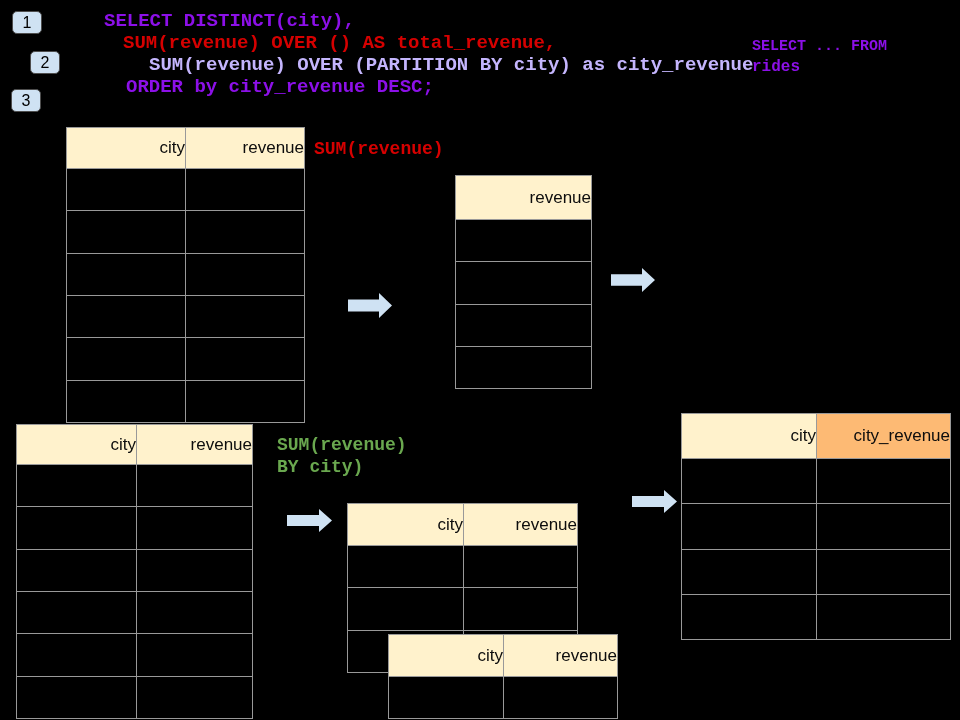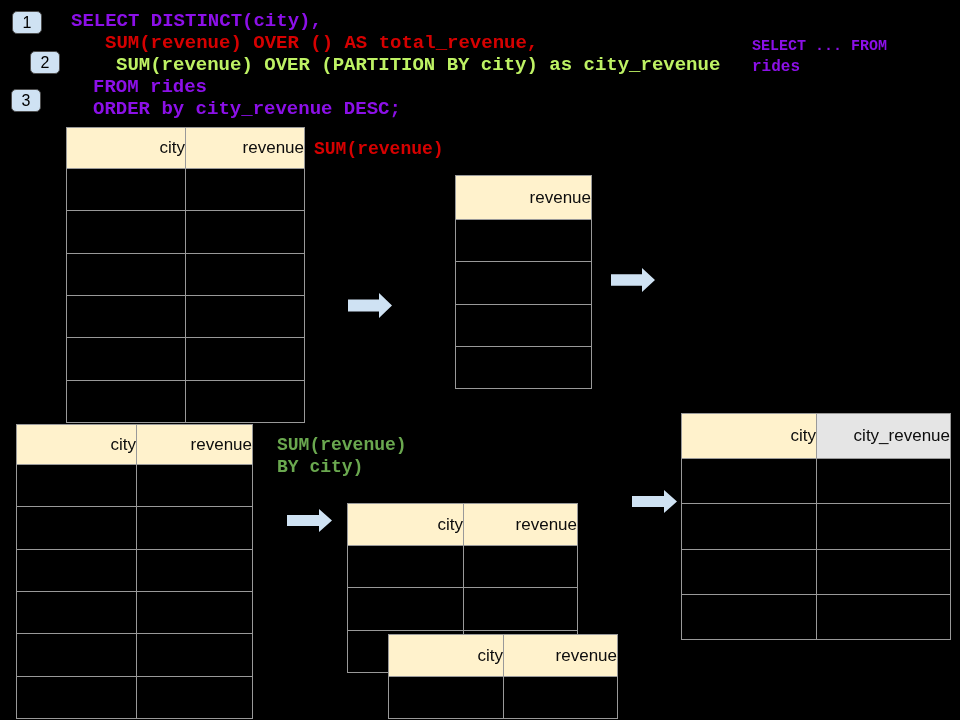--- a/index.html
+++ b/index.html
@@ -50,25 +50,24 @@
   }
   .arrow { position: absolute; }
 </style>
 </head>
 <body>
 
 <div class="stage" id="stage" style="background: rgb(0, 0, 0);">
     <div class="badge" style="left: 12px; top: 11px; width: 30px; height: 23px; background: rgb(207, 226, 243);">1</div>
     <div class="badge" style="left: 30px; top: 51px; width: 30px; height: 23px; background: rgb(207, 226, 243);">2</div>
     <div class="badge" style="left: 11px; top: 89px; width: 30px; height: 23px; background: rgb(207, 226, 243);">3</div>
-    <div class="code-block" style="left: 71px; top: 10px;">
+    <div class="code-block" style="left: 104px; top: 10px;">
       <div class="code-line" style="margin-left: 0px; color: rgb(140, 16, 232); font-size: 19px; line-height: 22px;">SELECT DISTINCT(city),</div>
-      <div class="code-line" style="margin-left: 34px; color: rgb(214, 0, 0); font-size: 19px; line-height: 22px;">SUM(revenue) OVER () AS total_revenue,</div>
-      <div class="code-line" style="margin-left: 45px; color: #bef264; font-size: 19px; line-height: 22px;">SUM(revenue) OVER (PARTITION BY city) as city_revenue</div>
-      <div class="code-line" style="margin-left: 22px; color: rgb(140, 16, 232); font-size: 19px; line-height: 22px;">FROM rides</div>
+      <div class="code-line" style="margin-left: 19px; color: rgb(214, 0, 0); font-size: 19px; line-height: 22px;">SUM(revenue) OVER () AS total_revenue,</div>
+      <div class="code-line" style="margin-left: 45px; color: #c4b5fd; font-size: 19px; line-height: 22px;">SUM(revenue) OVER (PARTITION BY city) as city_revenue</div>
       <div class="code-line" style="margin-left: 22px; color: rgb(140, 16, 232); font-size: 19px; line-height: 22px;">ORDER by city_revenue DESC;</div>
     </div>
     <div class="side-note" style="left: 752px; top: 36px;">
       <div class="code-line" style="color: rgb(140, 16, 232); font-size: 15px; line-height: 21px;">SELECT ... FROM</div>
       <div class="code-line" style="color: rgb(140, 16, 232); font-size: 16px; line-height: 21px;">rides</div>
     </div>
     <div class="free-label" style="left: 314px; top: 138px;">
       <div class="code-line" style="color: rgb(214, 0, 0); font-size: 18px; line-height: 22px;">SUM(revenue)</div>
     </div>
     <div class="free-label" style="left: 277px; top: 434px;">
@@ -220,21 +219,21 @@
       </tbody>
     </table>
     <table class="dtable" style="left: 681px; top: 413px;">
       <colgroup>
         <col style="width: 135px;">
         <col style="width: 134px;">
       </colgroup>
       <thead>
         <tr>
           <th style="height: 44px; background: rgb(255, 242, 204); color: rgb(13, 13, 13);">city</th>
-          <th style="height: 44px; background: #e5e5e5; color: rgb(13, 13, 13);">city_revenue</th>
+          <th style="height: 44px; background: #fdba74; color: rgb(13, 13, 13);">city_revenue</th>
         </tr>
       </thead>
       <tbody>
         <tr>
           <td style="height: 44.3px;"></td>
           <td style="height: 44.3px;"></td>
         </tr>
         <tr>
           <td style="height: 44.3px;"></td>
           <td style="height: 44.3px;"></td>

